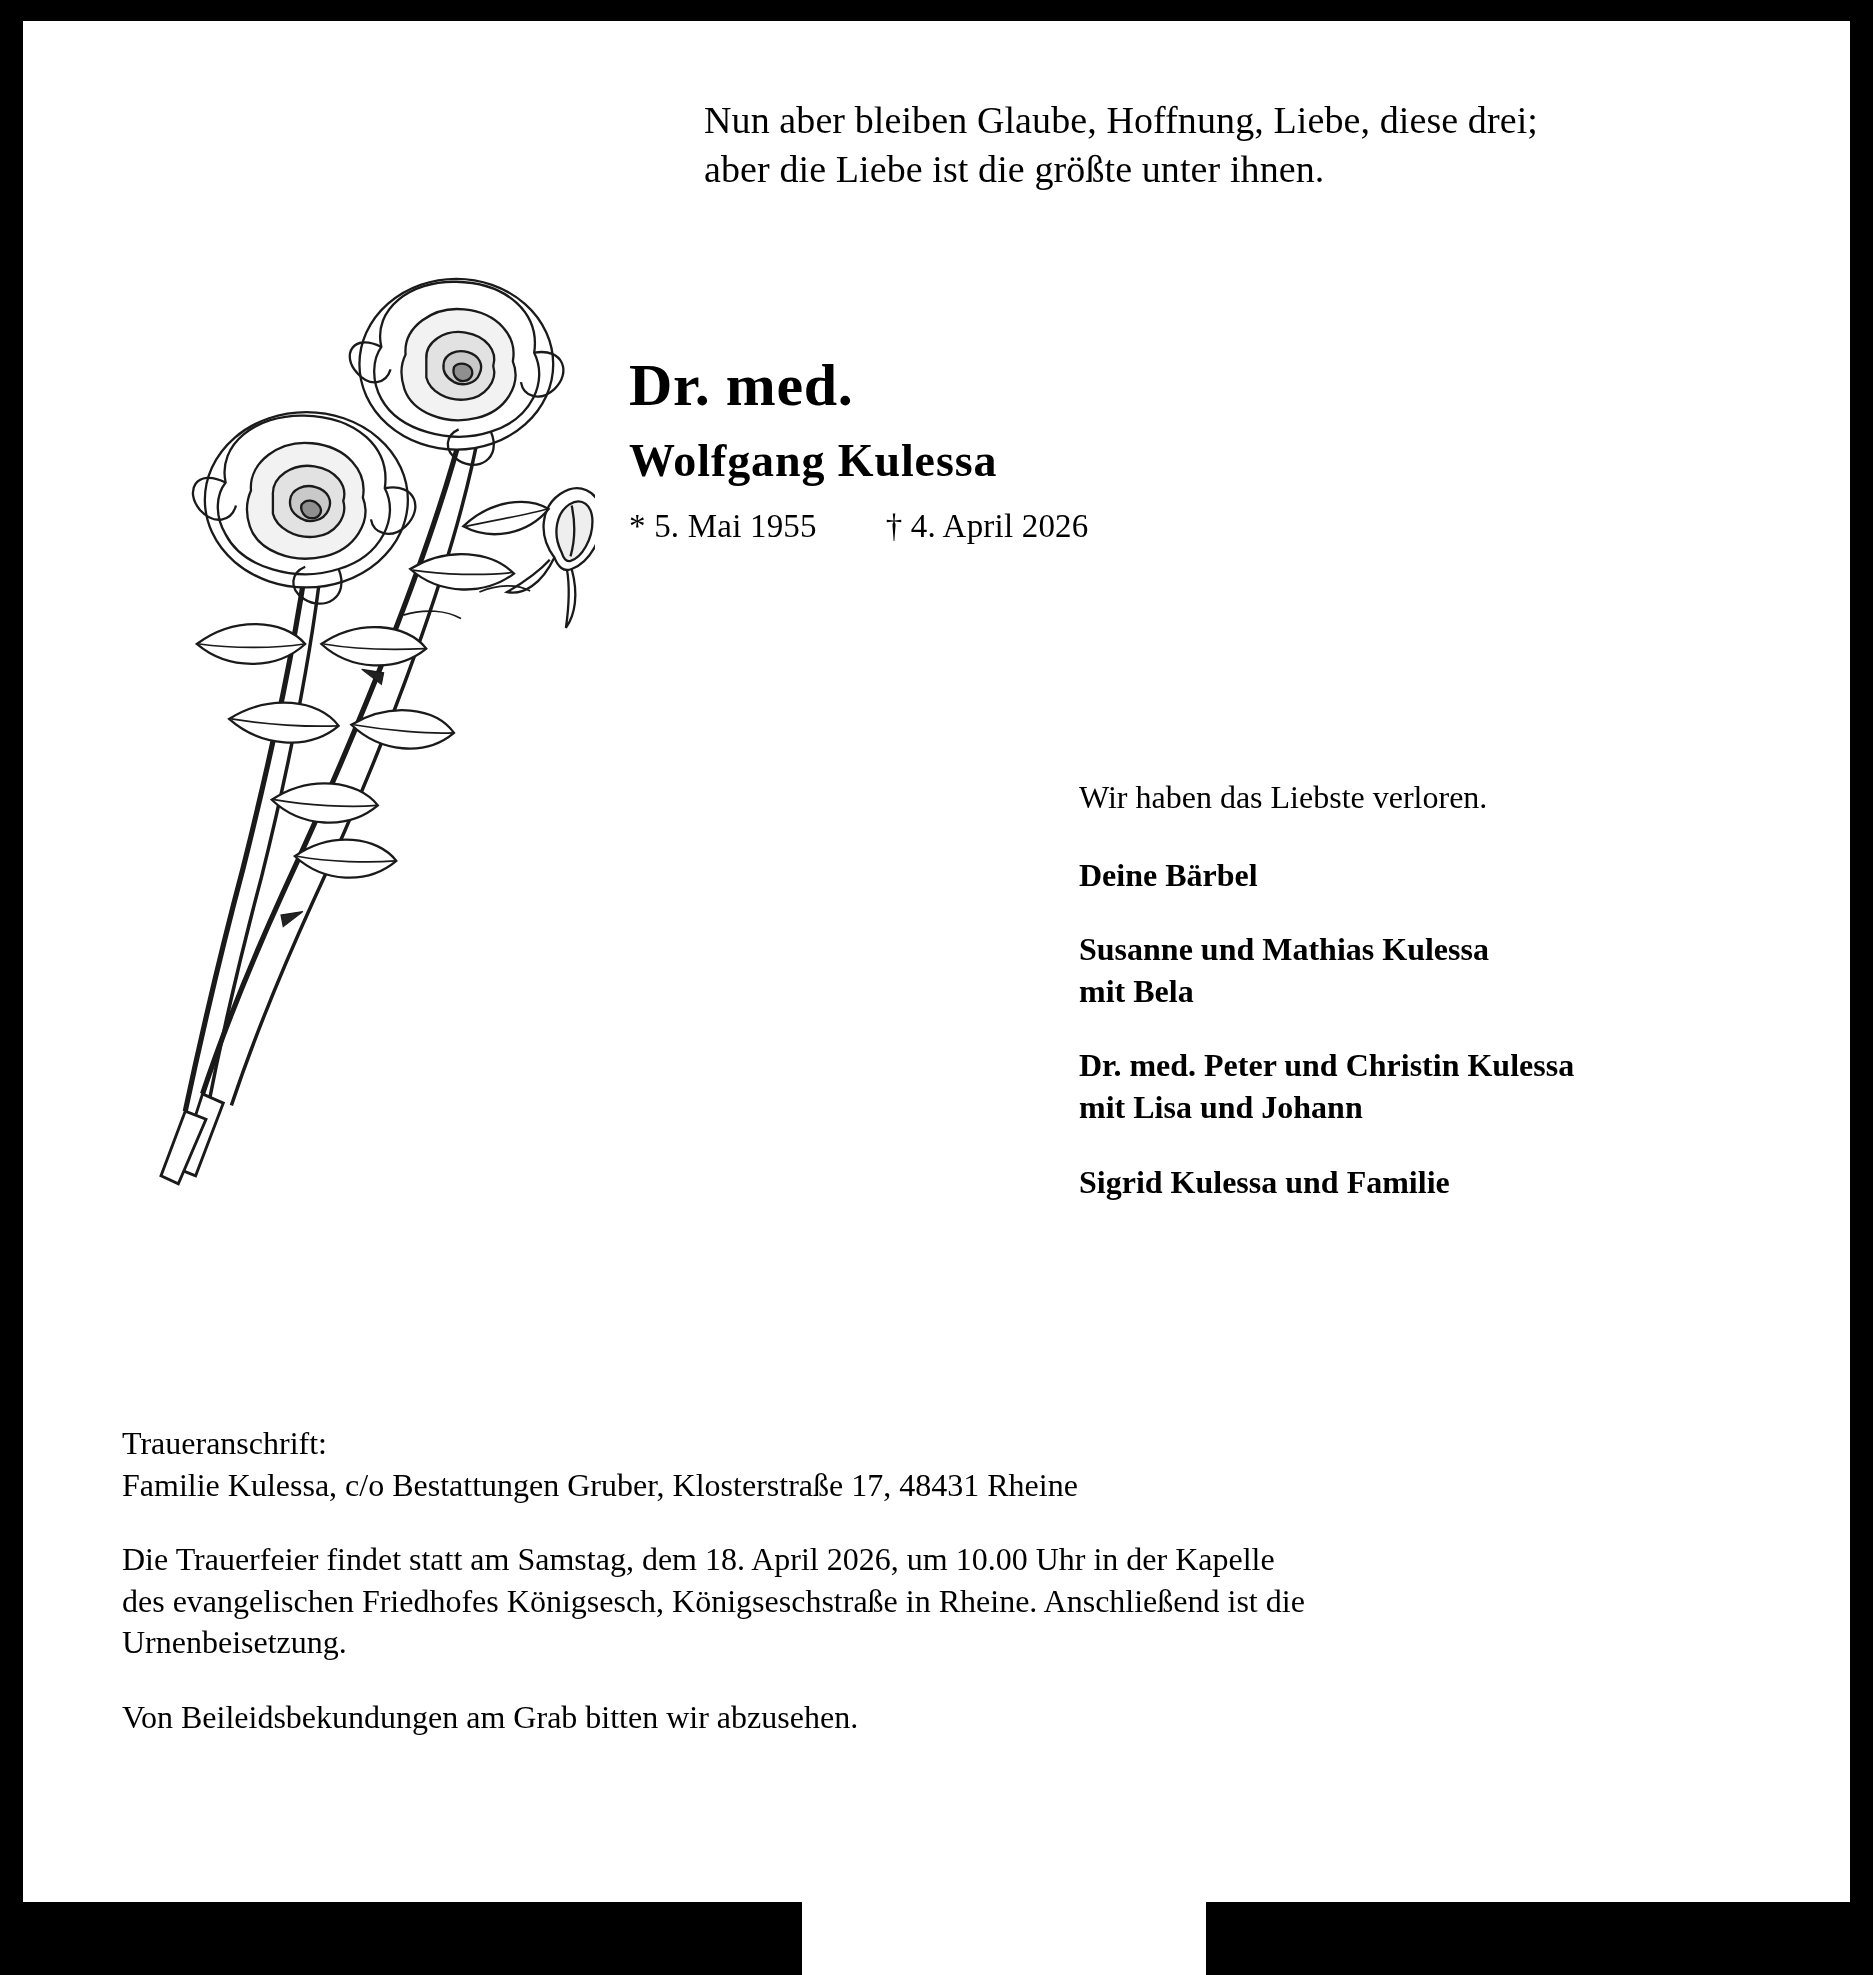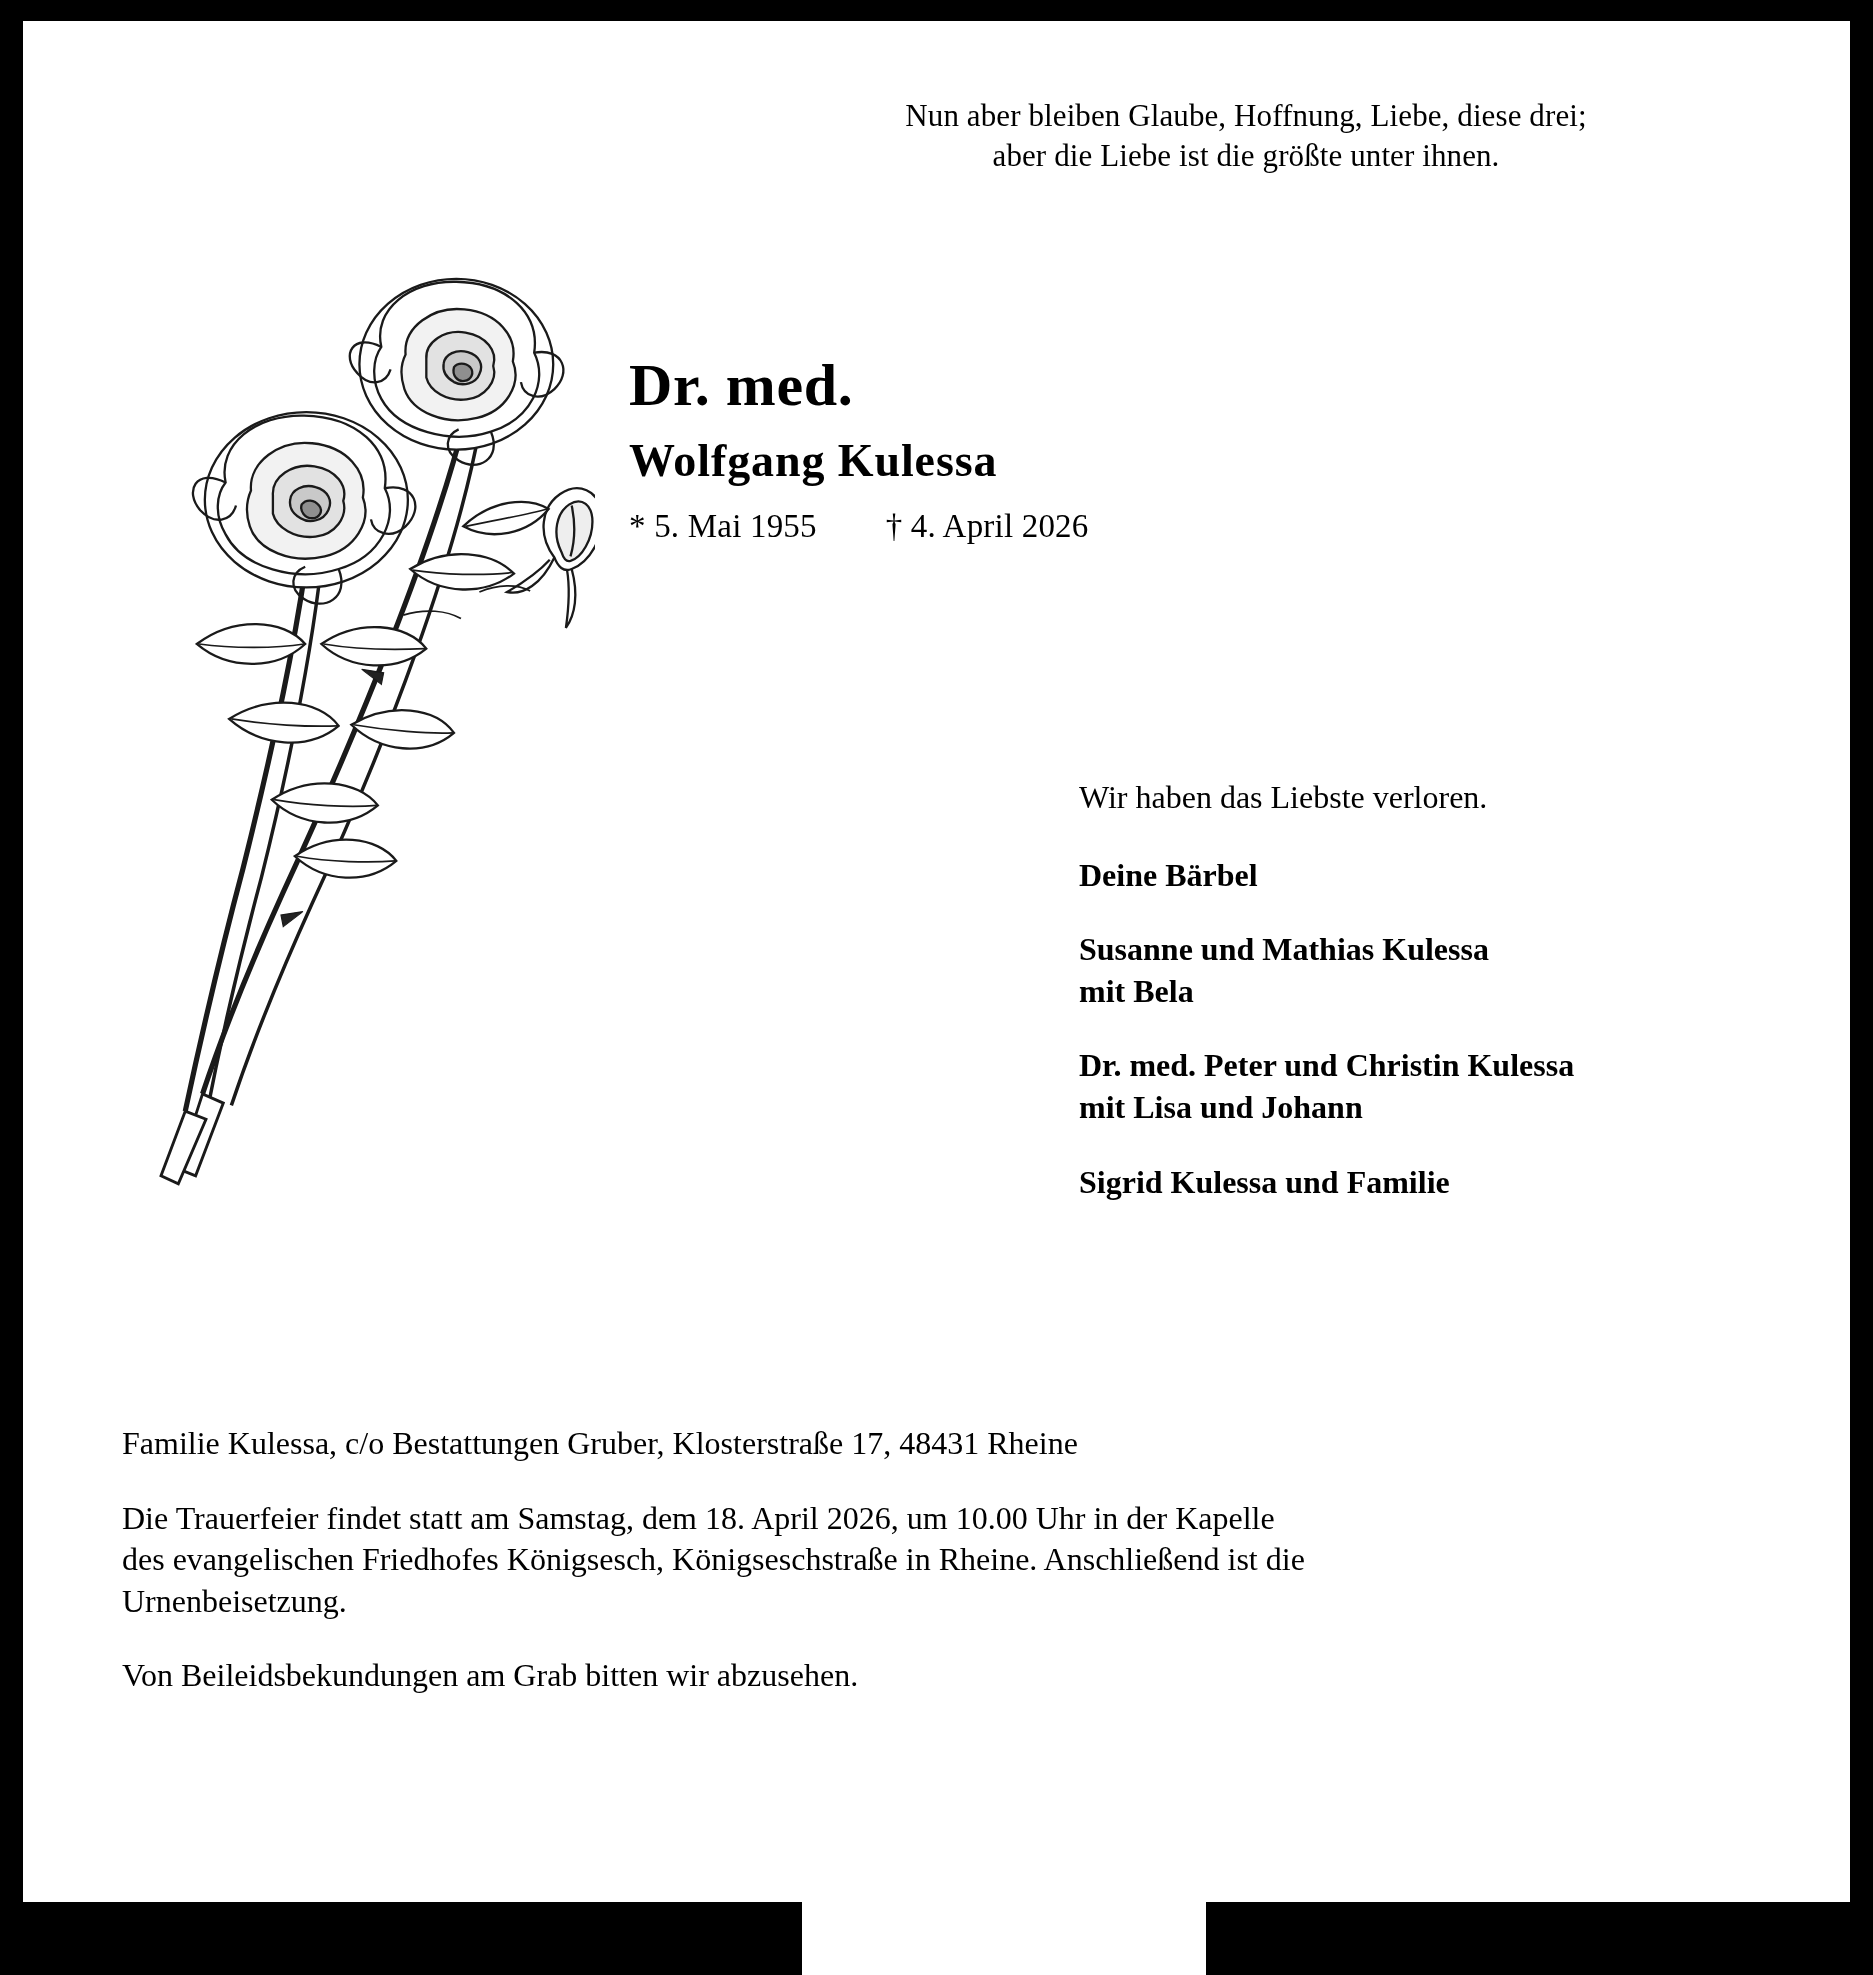--- a/index.html
+++ b/index.html
@@ -49,22 +49,22 @@
     height: 73px;
     background: #ffffff;
   }
 
   
   .scripture {
     position: absolute;
     left: 681px;
     top: 75px;
     width: 1084px;
-    text-align: center;
-    font-size: 31px;
+    text-align: left;
+    font-size: 38px;
     line-height: 1.28;
     letter-spacing: 0.1px;
   }
   .scripture .line {
     display: block;
     white-space: nowrap;
   }
   .scripture-ref {
     position: absolute;
     left: 681px;
@@ -265,20 +265,21 @@
       </div>
 
       <div class="fam">
         <span class="sub">Sigrid Kulessa und Familie</span>
       </div>
 
     </div>
 
     <div class="footer">
       <div class="para">
+        <span class="ln">Traueranschrift:</span>
         <span class="ln">Familie Kulessa, c/o Bestattungen Gruber, Klosterstraße 17, 48431 Rheine</span>
       </div>
       <div class="para">
         <span class="ln">Die Trauerfeier findet statt am Samstag, dem 18. April 2026, um 10.00 Uhr in der Kapelle</span>
         <span class="ln">des evangelischen Friedhofes Königsesch, Königseschstraße in Rheine. Anschließend ist die</span>
         <span class="ln">Urnenbeisetzung.</span>
       </div>
       <div class="para">Von Beileidsbekundungen am Grab bitten wir abzusehen.</div>
     </div>
 

